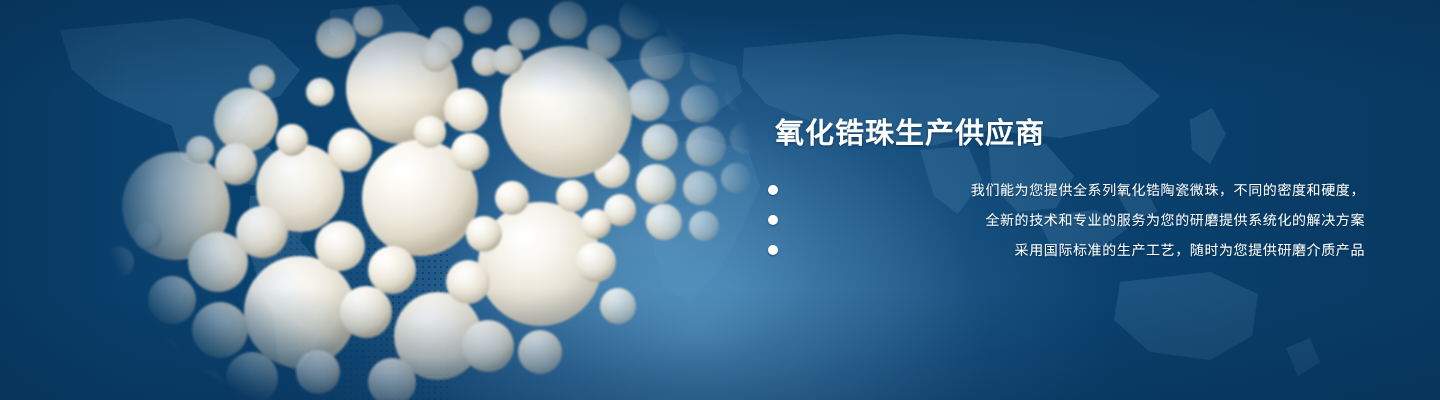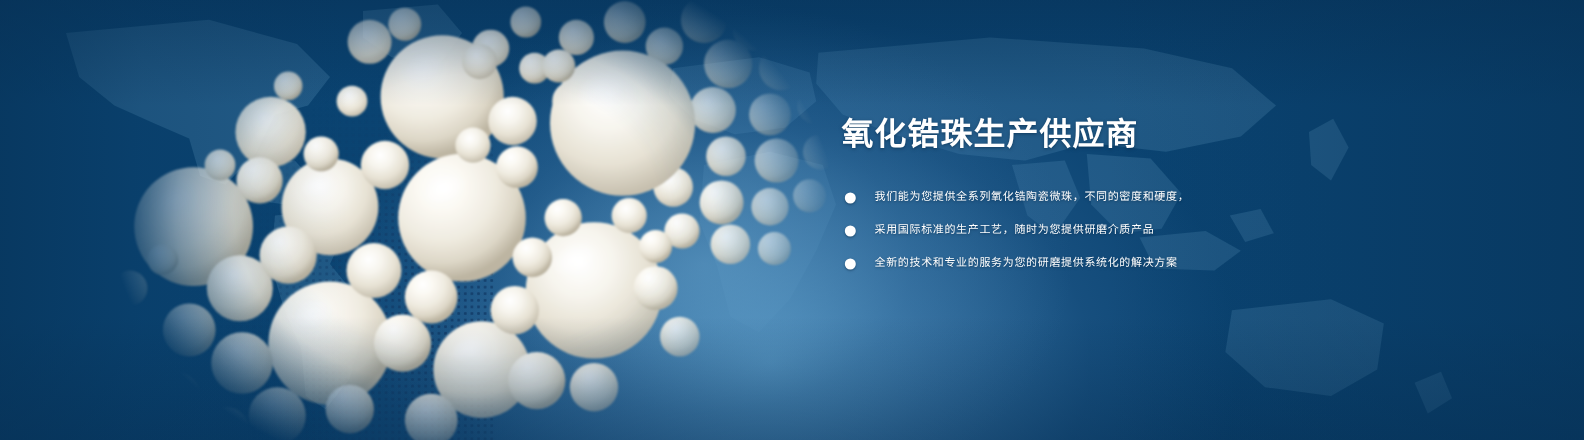--- a/index.html
+++ b/index.html
@@ -102,43 +102,44 @@
   .beads svg { display: block; width: 760px; height: 400px; }
 
   
   .copy {
     position: absolute;
     left: 765px;
     top: 104px;
     width: 600px;
   }
   .headline {
-    margin: 0;
+    margin: 10px;
     font-size: 29px;
     line-height: 38px;
     font-weight: 700;
     color: #ffffff;
     letter-spacing: 1px;
     text-shadow: 0 1px 3px rgba(3,32,58,0.55);
     white-space: nowrap;
   }
   .points {
     margin: 26px 0 0 0;
     padding: 0;
     list-style: none;
   }
   .point {
     position: relative;
     padding-left: 30px;
     margin-bottom: 6px;
-    font-size: 10px;
+    font-size: 14px;
     line-height: 24px;
     color: #ffffff;
     letter-spacing: 0.6px;
     text-shadow: 0 1px 2px rgba(3,32,58,0.5);
+    text-align: right;
   }
   .point:last-child { margin-bottom: 0; }
   .dot {
     position: absolute;
     left: 3px;
     top: 7px;
     width: 10px;
     height: 10px;
     border-radius: 50%;
     background: #ffffff;
@@ -324,24 +325,24 @@
 
     <ul class="points">
 
       <li class="point">
         <span class="dot"></span>
         <span class="point-line">我们能为您提供全系列氧化锆陶瓷微珠，不同的密度和硬度，</span>
       </li>
 
       <li class="point">
         <span class="dot"></span>
+        <span class="point-line">全新的技术和专业的服务为您的研磨提供系统化的解决方案</span>
+      </li>
+
+      <li class="point">
+        <span class="dot"></span>
         <span class="point-line">采用国际标准的生产工艺，随时为您提供研磨介质产品</span>
       </li>
 
-      <li class="point">
-        <span class="dot"></span>
-        <span class="point-line">全新的技术和专业的服务为您的研磨提供系统化的解决方案</span>
-      </li>
-
     </ul>
   </div>
 
 </div>
 
 </body></html>

